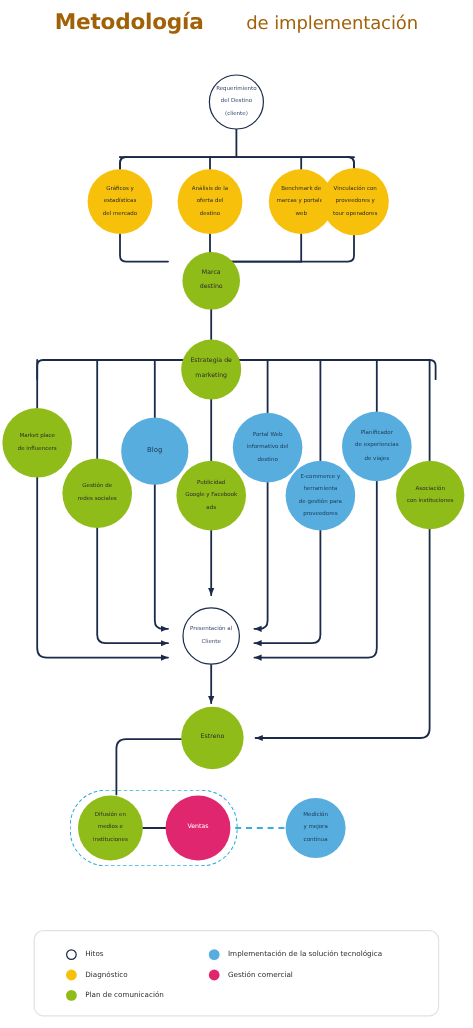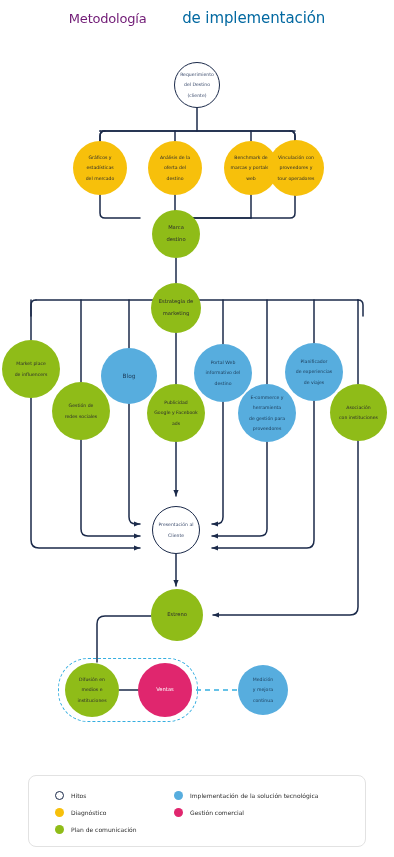--- a/index.html
+++ b/index.html
@@ -14,27 +14,27 @@
 
   
   .title {
     position: absolute;
     left: 0; top: 8px;
     width: 394px;
     text-align: center;
     white-space: nowrap;
   }
   .title .t-main {
-    font-size: 13px; font-weight: normal;
-    color: #701a75;
+    font-size: 18px; font-weight: bold;
+    color: #a16207;
     letter-spacing: -0.2px;
   }
   .title .t-sub {
     font-size: 15px; font-weight: normal;
-    color: #0369a1;
+    color: #a16207;
     letter-spacing: -0.1px;
     margin-left: 31px;
   }
 
   
   #wires { position: absolute; left:0; top:0; width:394px; height:857px; }
 
   
   .node {
     position: absolute;

